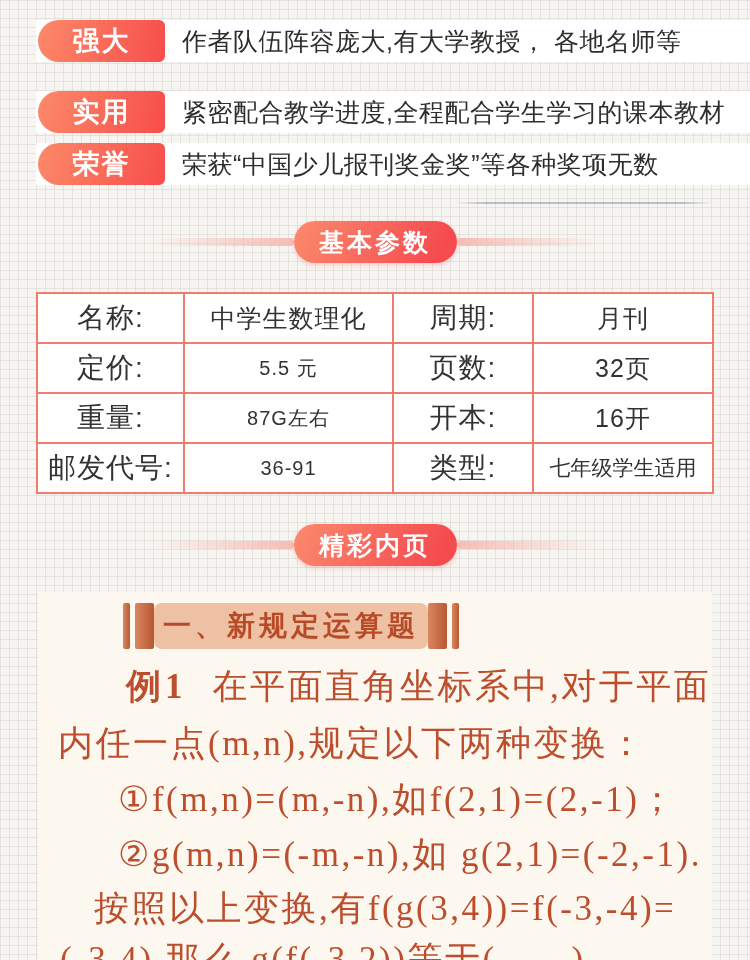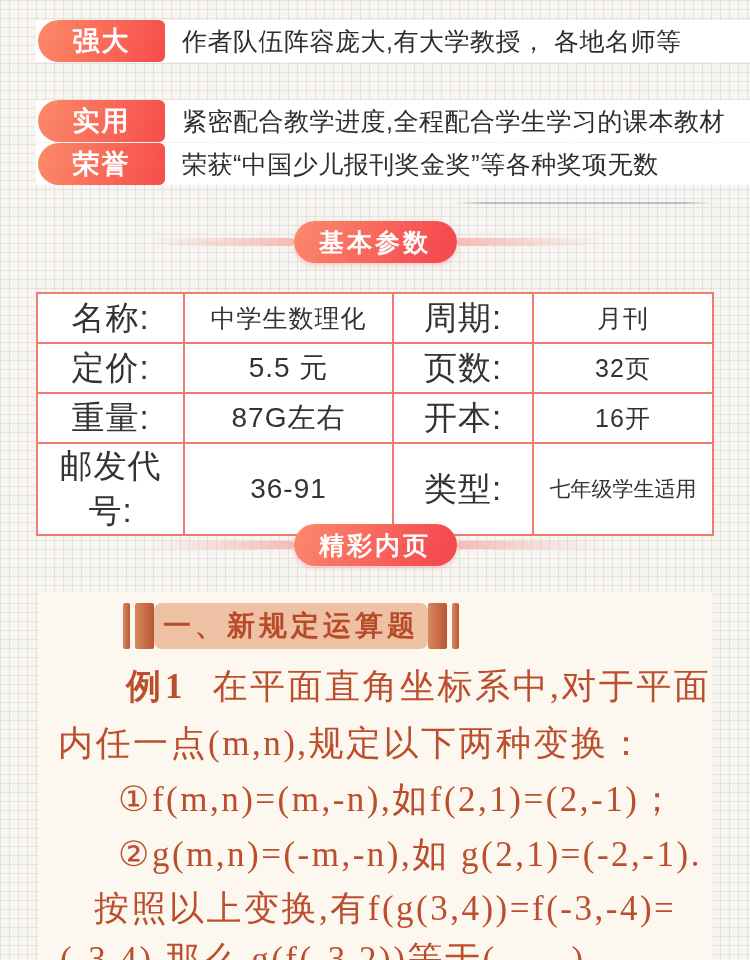--- a/index.html
+++ b/index.html
@@ -16,21 +16,21 @@
       linear-gradient(to bottom, rgba(203,198,192,0.38) 1px, transparent 1px);
     background-size: 9px 9px;
   }
 
   
   .feature-row {
     position: absolute; left: 36px; right: 0; height: 42px;
     background: #ffffff; display: flex; align-items: center;
   }
   .feature-row.r1 { top: 20px; }
-  .feature-row.r2 { top: 100px; text-align: center; }
+  .feature-row.r2 { top: 91px; text-align: center; }
   .feature-row.r3 { top: 143px; }
   .feature-badge {
     flex: 0 0 auto; width: 127px; height: 42px; margin-left: 2px;
     display: flex; align-items: center; justify-content: center;
     background: linear-gradient(105deg, #fc8a69 0%, #f7504c 95%);
     border-radius: 22px 6px 6px 22px;
     color: #ffffff; font-size: 27px; font-weight: 600; letter-spacing: 2px;
   }
   .feature-text {
     margin-left: 17px; font-size: 25px; color: #2e2e2e;
@@ -65,22 +65,22 @@
   
   .params-table {
     position: absolute; left: 36px; top: 292px; width: 676px;
     border-collapse: collapse; table-layout: fixed;
   }
   .params-table td {
     border: 2px solid #ef7c6c; background: #ffffff;
     height: 50px; text-align: center; vertical-align: middle;
     color: #333333;
   }
-  .params-table td.lbl { font-size: 33px; letter-spacing: 1px; }
-  .params-table td.v-lg { font-size: 28px; letter-spacing: 1px; }
+  .params-table td.lbl { font-size: 28px; letter-spacing: 1px; }
+  .params-table td.v-lg { font-size: 20px; letter-spacing: 1px; }
   .params-table td.v-md { font-size: 25px; letter-spacing: 1px; }
   .params-table td.v-sm { font-size: 21px; }
 
   
   .sample-page {
     position: absolute; left: 38px; top: 592px; width: 674px; height: 368px;
     background: #fcf8f0; overflow: hidden;
     font-family: "Liberation Serif", "DejaVu Serif", serif;
     color: #bc4e2d;
   }

